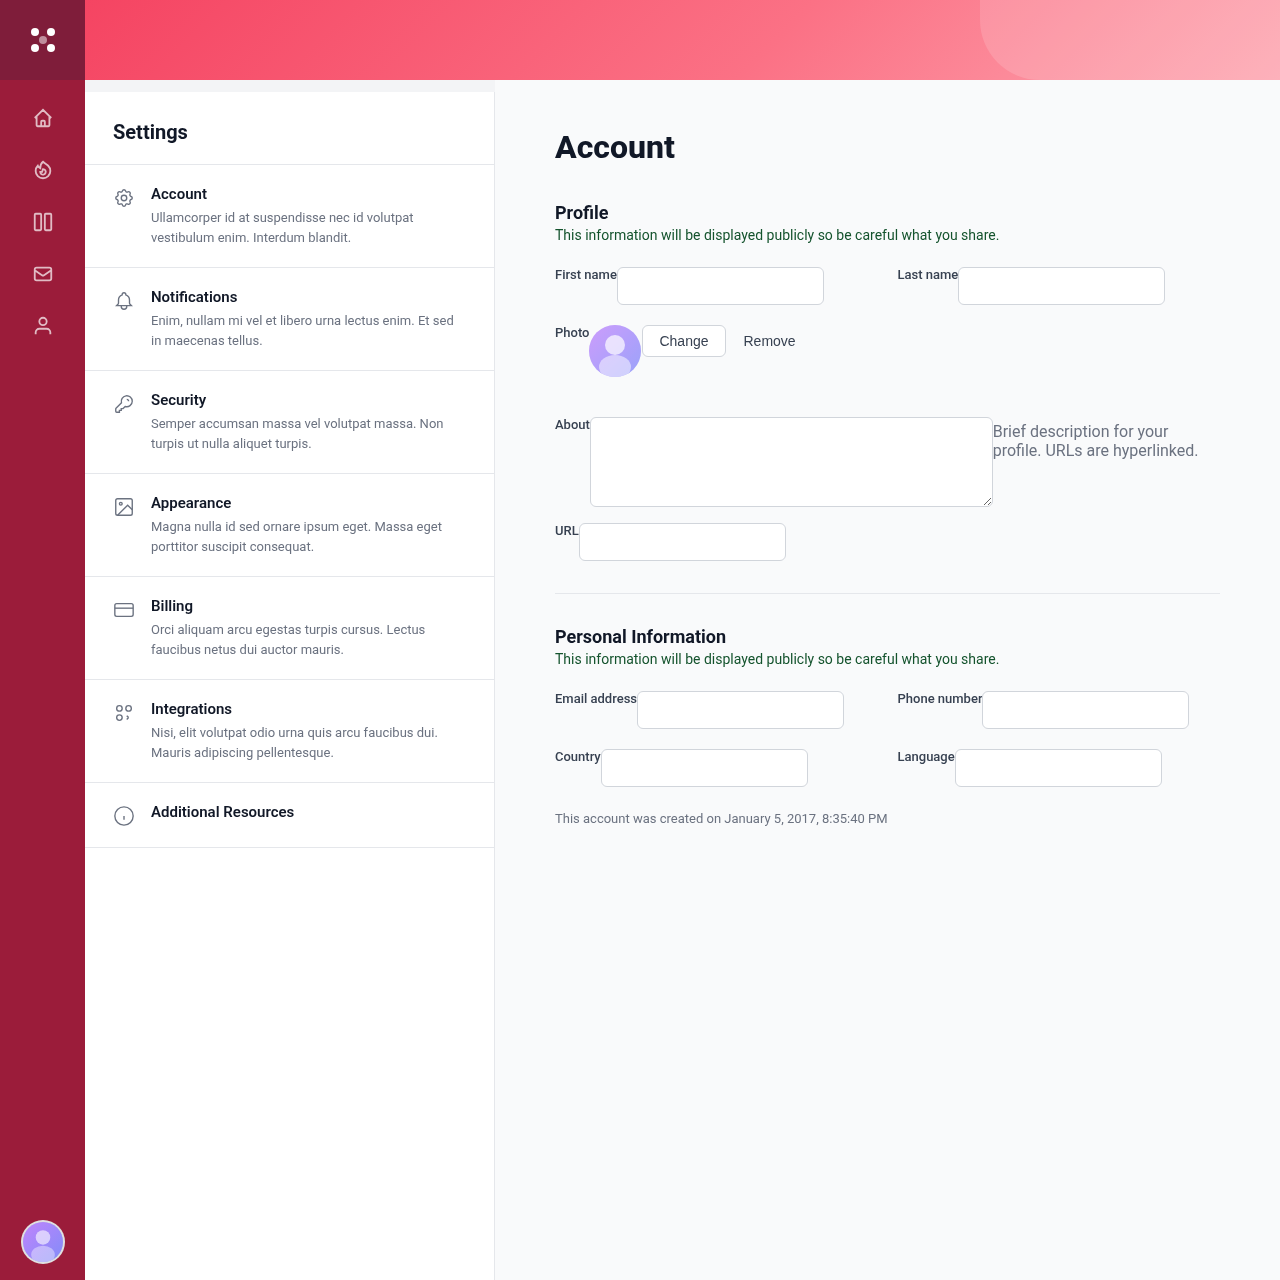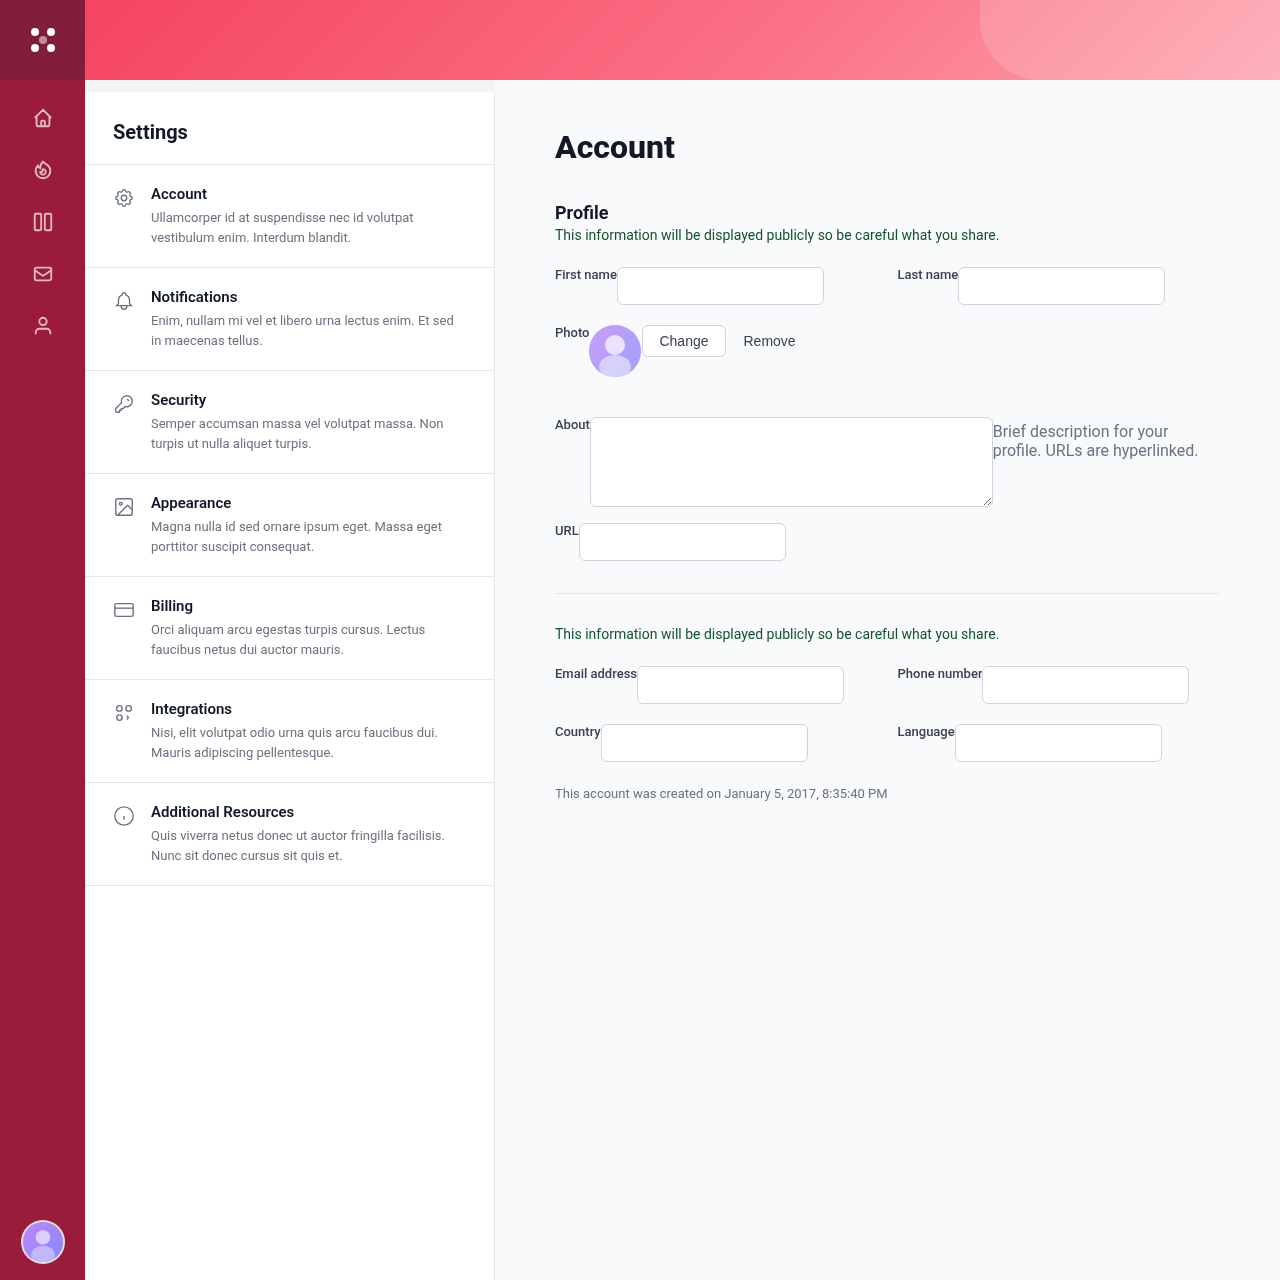--- a/index.html
+++ b/index.html
@@ -438,21 +438,20 @@
 
   <div class="settings-item">
     <div class="settings-item-icon">
       <svg viewBox="0 0 24 24" fill="none" stroke="currentColor" stroke-width="1.5" width="22" height="22">
         <circle cx="12" cy="12" r="10"></circle>
         <path d="M12 16v-4M12 8h.01"></path>
       </svg>
     </div>
     <div class="settings-item-content">
       <div class="settings-item-title">Additional Resources</div>
-      <div class="settings-item-desc">Quis viverra netus donec ut auctor fringilla facilisis. Nunc sit donec cursus sit quis et.</div>
     </div>
   </div>
 </div>
 
 <main class="main-content">
   <h1 class="page-title">Account</h1>
 
   <div>
     <div class="section-title">Profile</div>
     <div class="section-desc">This information will be displayed publicly so be careful what you share.</div>
@@ -492,20 +491,21 @@
 
     <div class="form-group" style="margin-bottom:20px;margin-top:16px;">
       <label class="form-label">URL</label>
       <input class="form-input" type="text" style="">
     </div>
   </div>
 
   <hr class="divider">
 
   <div>
+    <div class="section-title">Personal Information</div>
     <div class="section-desc">This information will be displayed publicly so be careful what you share.</div>
 
     <div class="form-row">
       <div class="form-group">
         <label class="form-label">Email address</label>
         <input class="form-input" type="email" style="">
       </div>
       <div class="form-group">
         <label class="form-label">Phone number</label>
         <input class="form-input" type="tel" style="">

